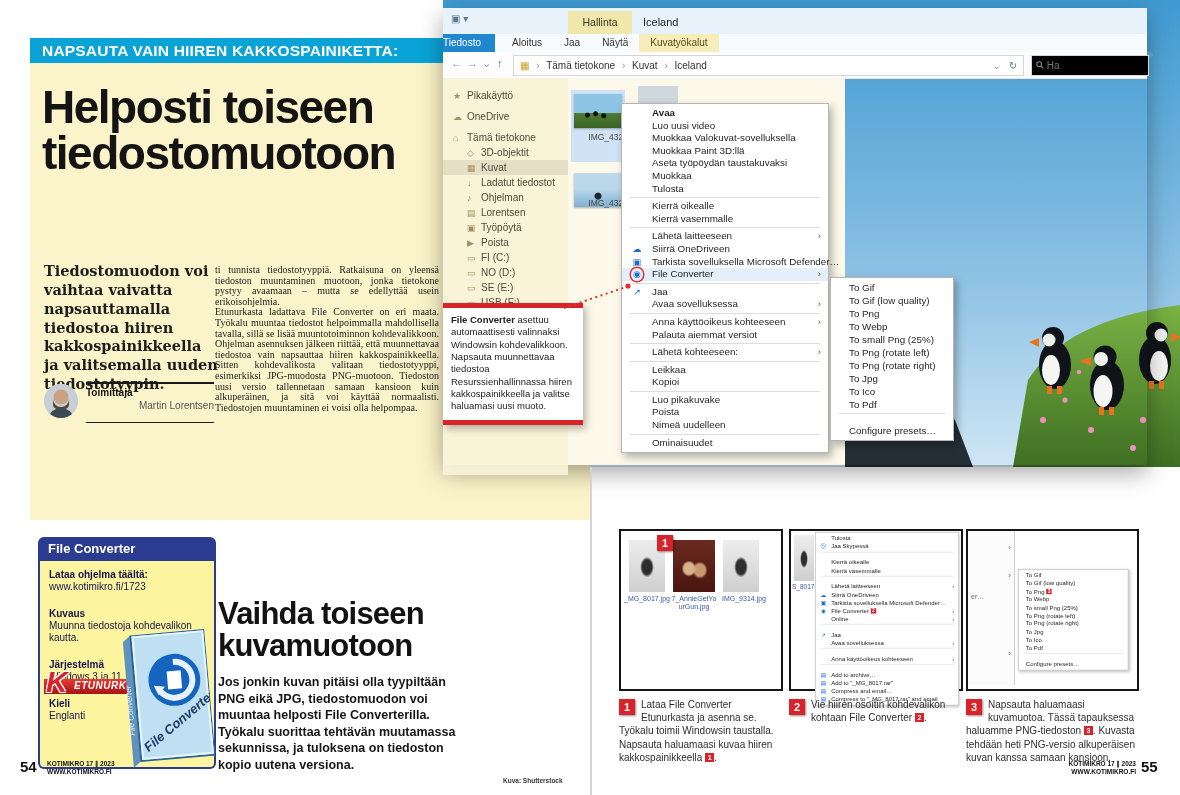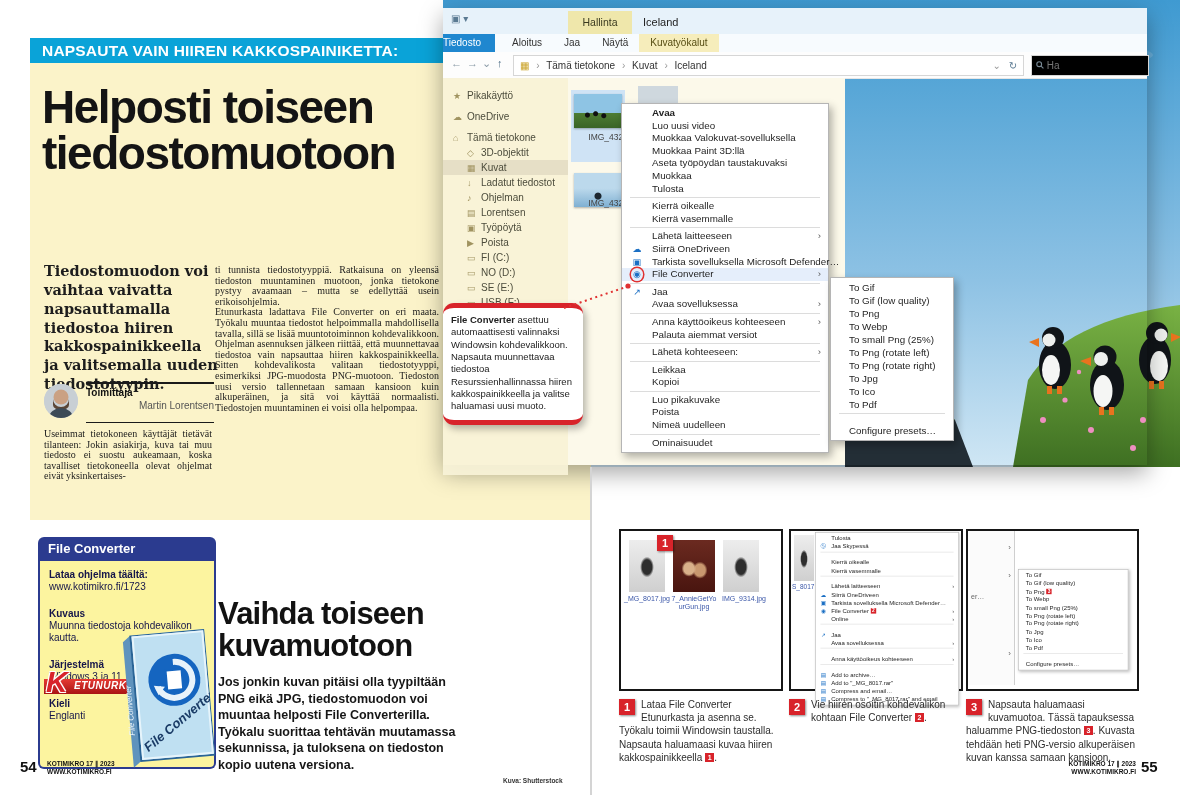--- a/index.html
+++ b/index.html
@@ -106,21 +106,21 @@
   .mi.hl{background:#e5eefb;}
   .mi.hl .mi-ic{border-radius:50%;box-shadow:0 0 0 1.5px #e03131;}
   .mi.sep{height:5px;padding:0;}
   .mi.sep::after{content:"";position:absolute;left:8px;right:8px;top:2px;height:1px;background:#dcdcdc;}
   .ctx{left:621px;top:103px;width:206px;}
   .sub{left:830px;top:277px;width:122px;}
   .sub .mi{height:13px;line-height:13px;padding-left:18px;}
 
   
   .callout{left:443px;top:303px;width:124px;background:#fff;border-top:5px solid #d8232a;border-bottom:5px solid #d8232a;
-           box-shadow:3px 4px 7px rgba(0,0,0,.28);padding:6px 8px 7px;font-size:9.5px;line-height:1.3;color:#222;border-radius:11px;}
+           box-shadow:3px 4px 7px rgba(0,0,0,.28);padding:6px 8px 7px;font-size:9.5px;line-height:1.3;color:#222;}
   .dotline{left:556px;top:276px;width:84px;height:36px;pointer-events:none;}
 
   
   .gutter{left:590px;top:467px;width:2px;height:328px;background:#d4d4d4;}
   .pageno{font-weight:900;font-size:15px;color:#111;}
   .pn-left{left:20px;top:758px;}
   .pn-right{left:1141px;top:758px;}
   .foot{font-weight:700;font-size:6.5px;line-height:1.25;color:#111;}
   .foot-left{left:47px;top:760px;}
   .foot-right{left:1048px;top:760px;width:88px;text-align:right;}
@@ -236,21 +236,20 @@
         <path d="M9,15 a8,8 0 0 0 16,0 v6 a8,5 0 0 1 -16,0 Z" fill="#5b4636"></path>
         <path d="M5,34 a12,10 0 0 1 24,0 Z" fill="#3c4a56"></path>
       </svg>
     </span>
     <span class="by-rule-top"></span>
     <span class="by-role">Toimittaja</span>
     <span class="by-name">Martin Lorentsen</span>
     <span class="by-rule-bot"></span>
   </div>
 
-  <div class="abs bodycol col1">Useimmat tietokoneen käyttäjät tietävät tilanteen: Jokin asiakirja, kuva tai muu tiedosto ei suostu aukeamaan, koska tavalliset tietokoneella olevat ohjelmat eivät yksinkertaises-</div>
   <div class="abs bodycol col2">ti tunnista tiedostotyyppiä. Ratkaisuna on yleensä tiedoston muuntaminen muotoon, jonka tietokone pystyy avaamaan – mutta se edellyttää usein erikoisohjelmia.
 Etunurkasta ladattava File Converter on eri maata. Työkalu muuntaa tiedostot helpoimmalla mahdollisella tavalla, sillä se lisää muuntotoiminnon kohdevalikkoon. Ohjelman asennuksen jälkeen riittää, että muunnettavaa tiedostoa vain napsauttaa hiiren kakkospainikkeella. Sitten kohdevalikosta valitaan tiedostotyyppi, esimerkiksi JPG-muodosta PNG-muotoon. Tiedoston uusi versio tallennetaan samaan kansioon kuin alkuperäinen, ja sitä voi käyttää normaalisti. Tiedostojen muuntaminen ei voisi olla helpompaa.</div>
 
   <div class="abs factbox">
     <div class="fb-head">File Converter</div>
     <div class="fb-body">
       <div class="fb-txt">
         <b>Lataa ohjelma täältä:</b>
         <span>www.kotimikro.fi/1723</span>
         <b>Kuvaus</b>

